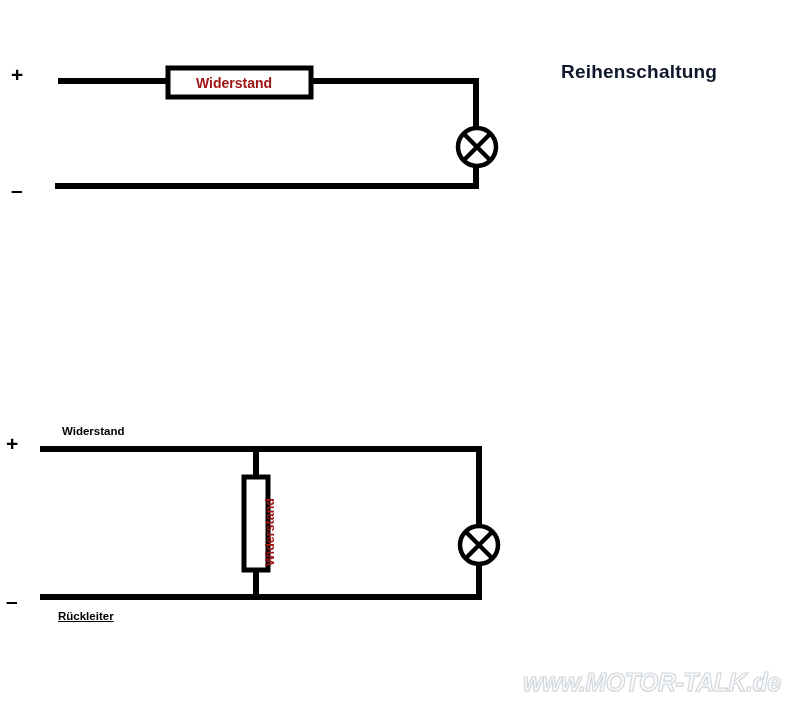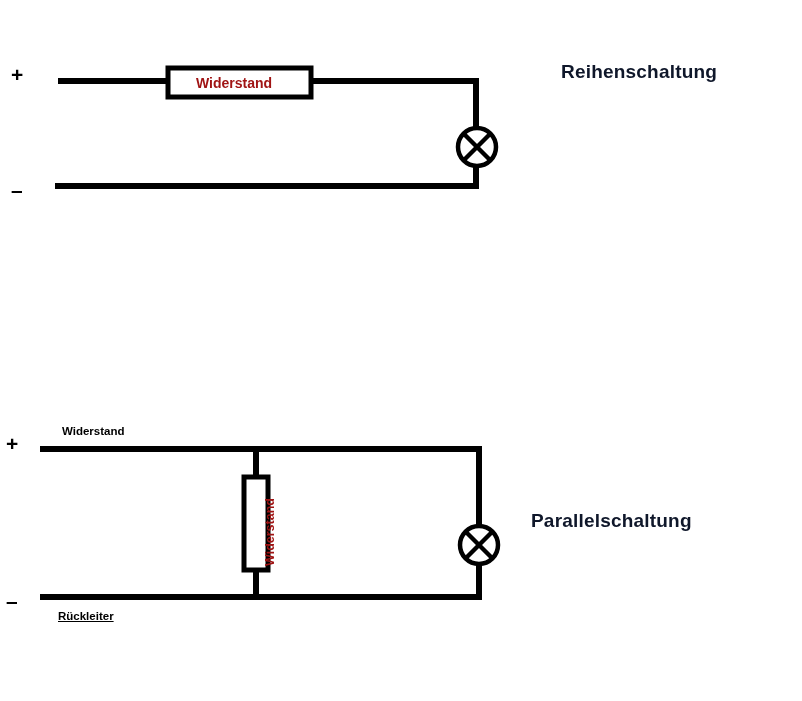--- a/index.html
+++ b/index.html
@@ -138,16 +138,16 @@
   <div class="txt conductor-label" style="left:62px; top:426px;">Widerstand</div>
 
   <div class="txt conductor-label" style="left:58px; top:611px;text-decoration:underline;">Rückleiter</div>
 
   <div class="txt polarity" style="left:6px; top:433px;">+</div>
 
   <div class="txt polarity" style="left:6px; top:590px;">–</div>
 
   <div class="resistor-label-v" style="left:263px; top:566px;">Widerstand</div>
 
-  <div class="txt circuit-title" style="left:531px; top:511px;">Parallelschaltung</div>
 
+  <div id="watermark">www.MOTOR-TALK.de</div>
 
 </div>
 
 </body></html>

